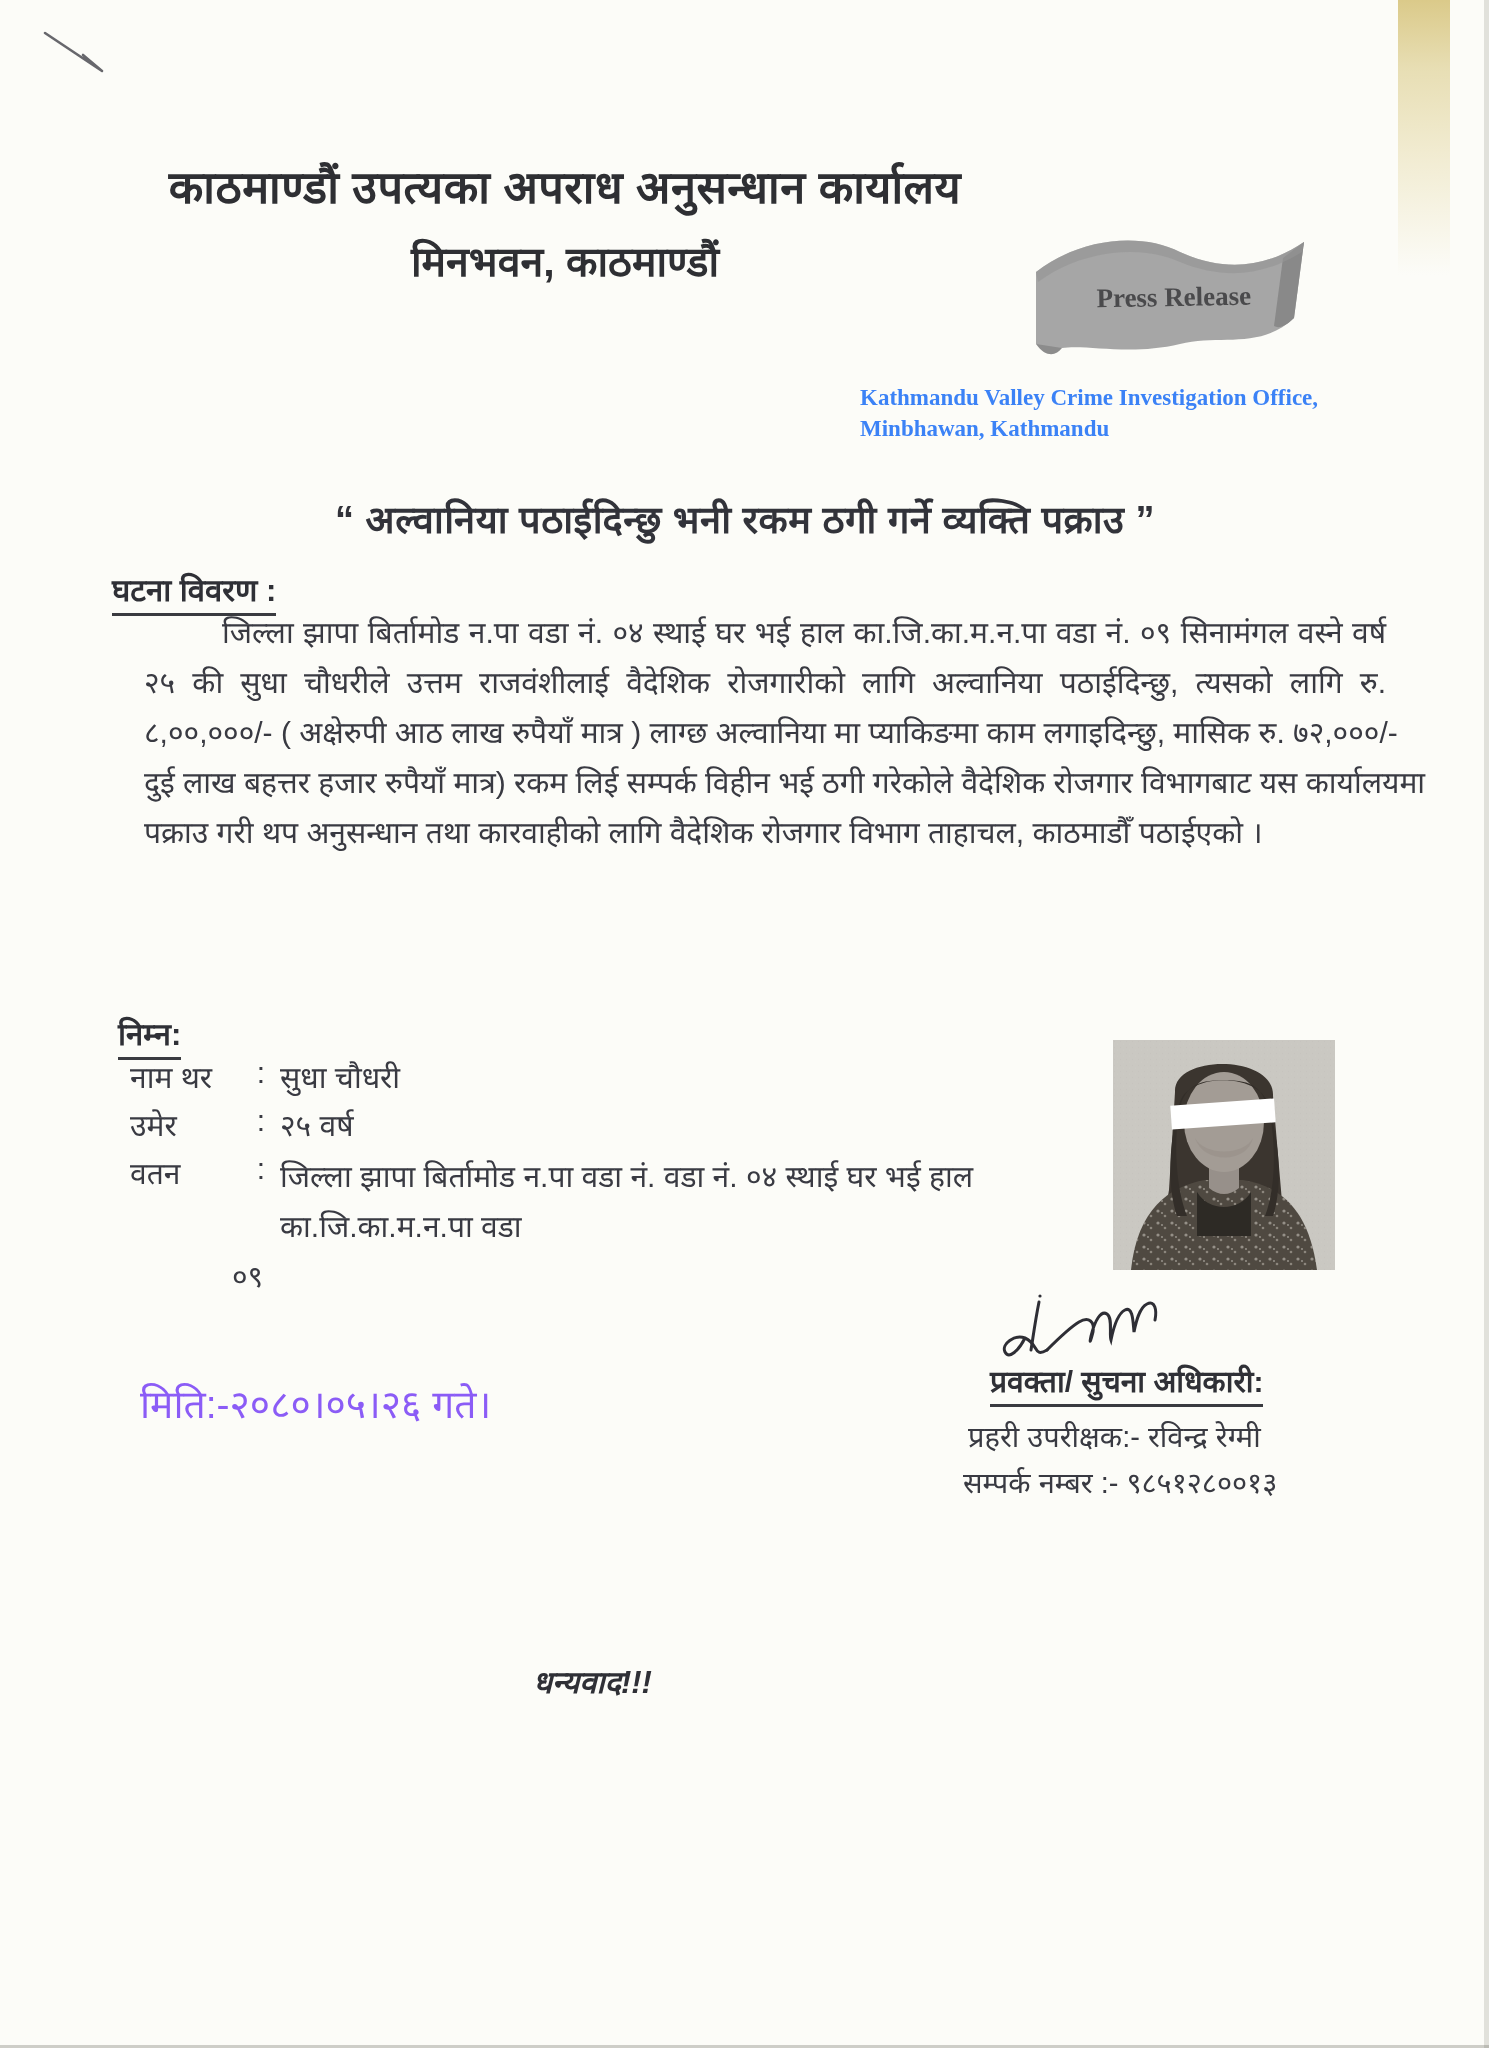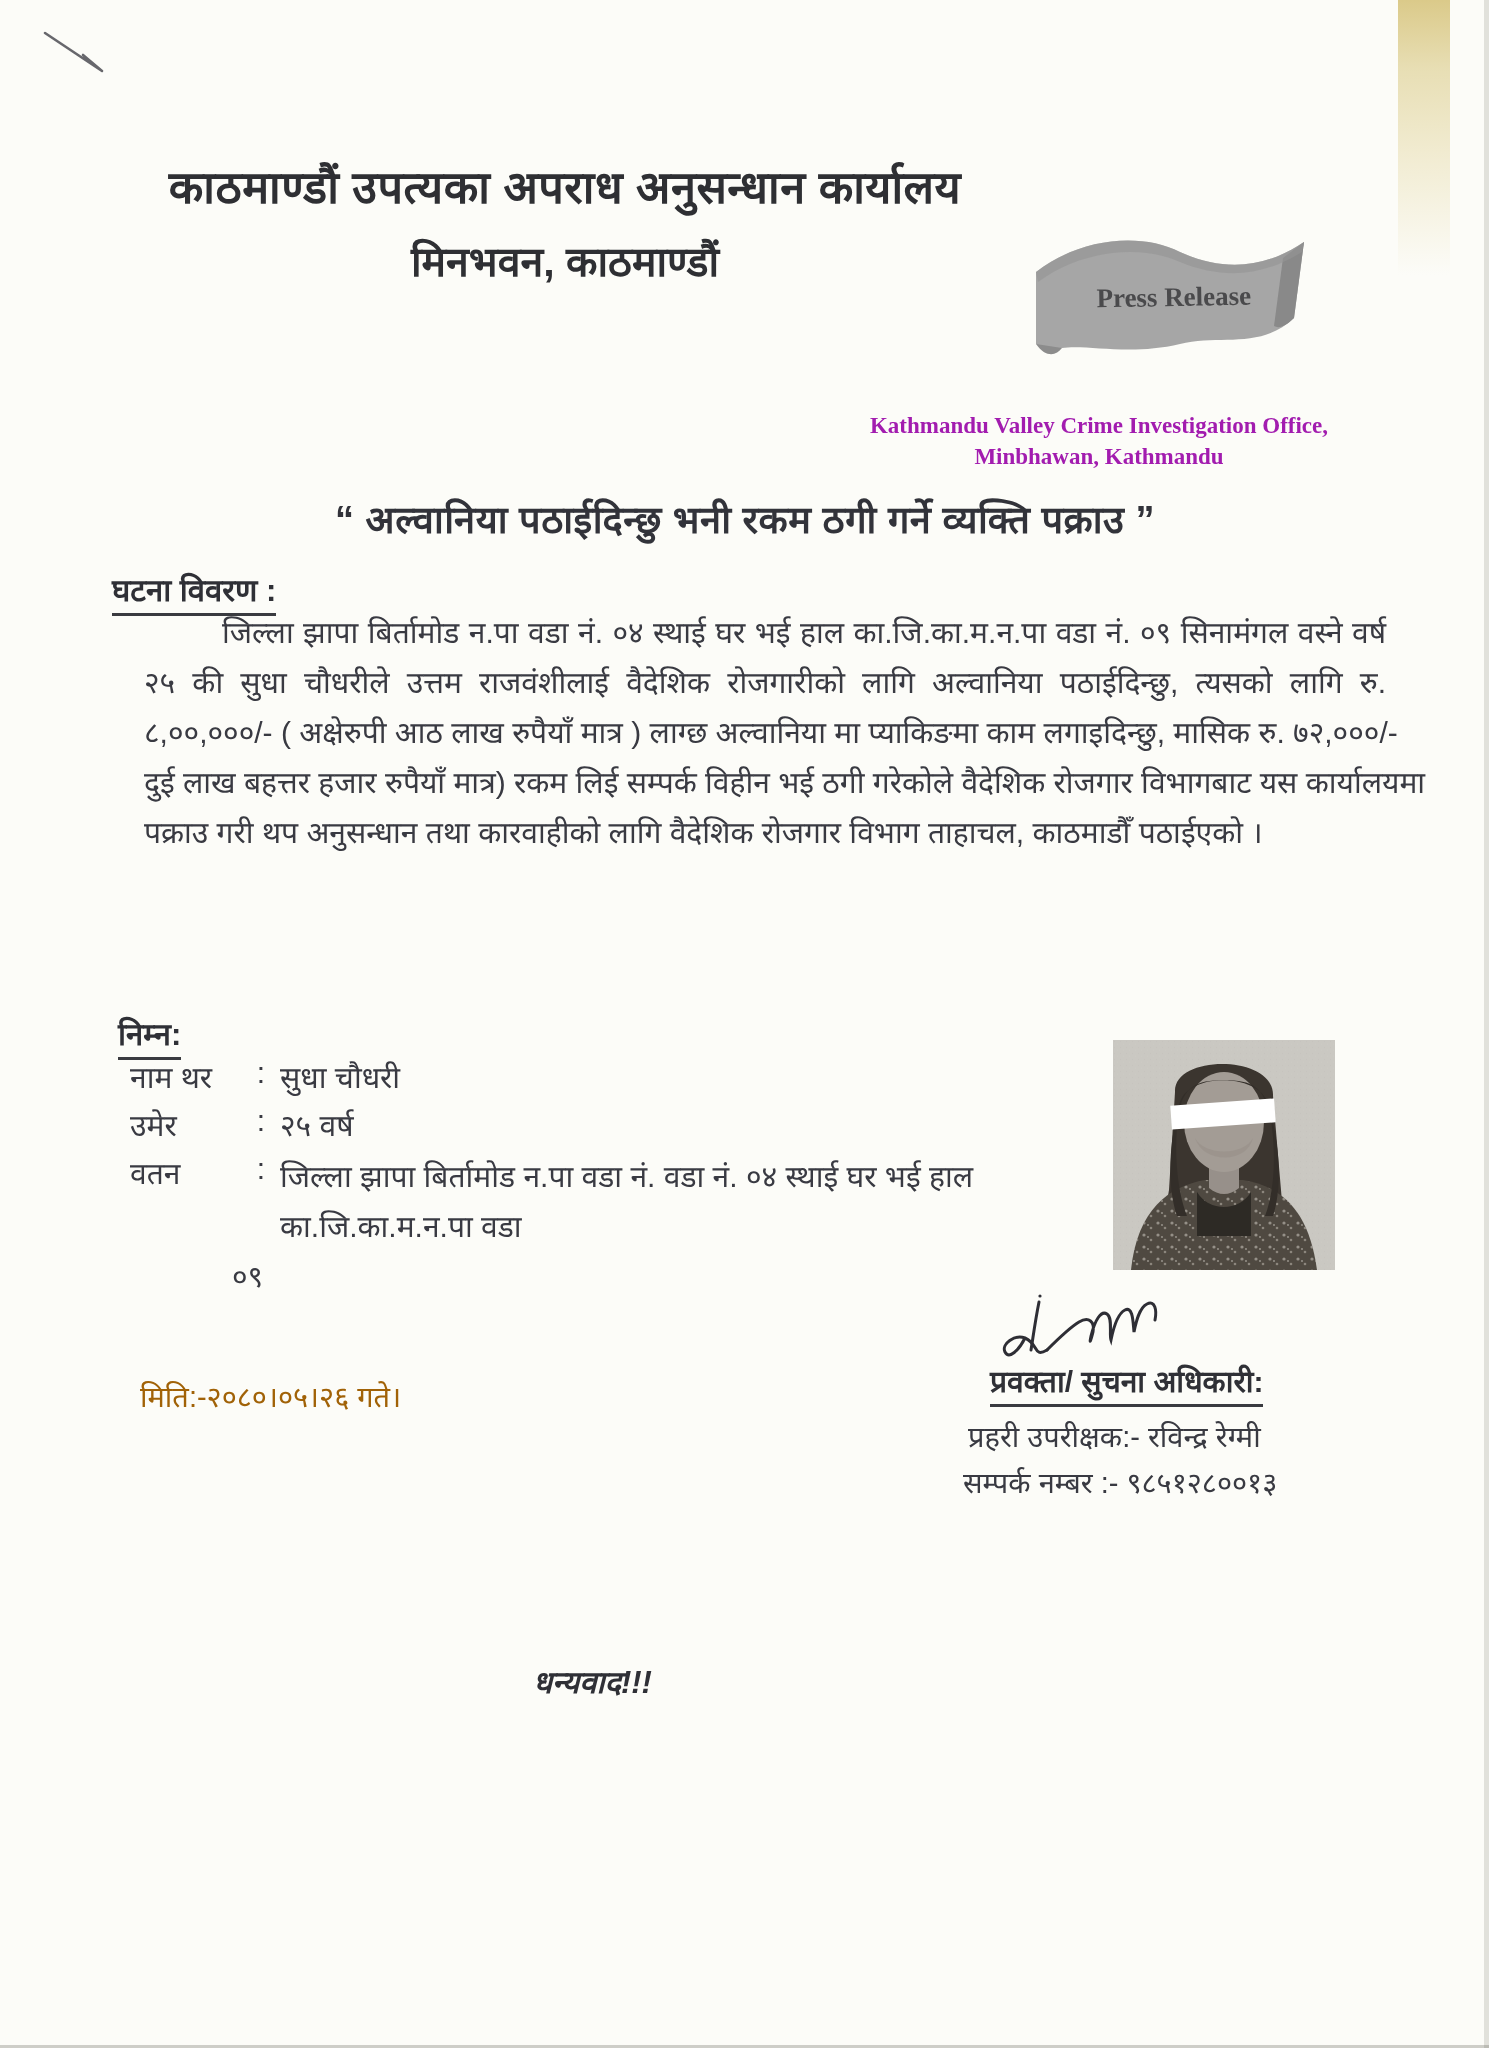--- a/index.html
+++ b/index.html
@@ -17,23 +17,23 @@
     opacity:.85;
   }
   .edge-line{position:absolute;right:0;top:0;width:5px;height:100%;background:rgba(175,175,165,.35);}
   .bottom-line{position:absolute;left:0;bottom:0;width:100%;height:3px;background:rgba(120,120,112,.35);}
   
   .np-header{position:absolute;left:100px;top:162px;width:930px;text-align:center;color:#2e2f33;}
   .np-org{font-size:45px;font-weight:700;letter-spacing:.5px;line-height:1.15;}
   .np-addr{font-size:41px;font-weight:700;margin-top:18px;}
   .ribbon{position:absolute;left:1028px;top:226px;width:290px;height:150px;}
   .en-org{
-    position:absolute;left:860px;top:382px;width:478px;text-align:center;
+    position:absolute;left:860px;top:382px;width:478px;text-align:left;
     font-family:"Liberation Serif","DejaVu Serif",serif;font-weight:700;
-    font-size:23px;line-height:31px;color:#a21caf;margin-top:28px;
+    font-size:23px;line-height:31px;color:#3b82f6;
   }
   
   .press-title{
     position:absolute;left:145px;top:492px;width:1200px;text-align:center;
     font-size:38px;font-weight:700;color:#32333a;letter-spacing:.5px;
   }
   
   .sec-heading{
     position:absolute;font-size:31px;font-weight:700;color:#2f3036;
     border-bottom:3px solid #3a3b40;padding-bottom:3px;
@@ -61,21 +61,21 @@
   .spk-heading{
     position:absolute;left:990px;top:1360px;font-size:30px;font-weight:700;color:#2f3036;
     border-bottom:3px solid #3a3b40;padding-bottom:3px;
   }
   .spk-officer{position:absolute;left:968px;top:1416px;font-size:29px;color:#393a42;}
   .spk-contact{position:absolute;left:963px;top:1462px;font-size:29px;color:#393a42;}
   .spk-email{
     position:absolute;left:948px;top:1506px;font-size:31px;color:#2c2d33;
     font-family:"Liberation Serif","DejaVu Serif",serif;
   }
-  .date-line{position:absolute;left:140px;top:1376px;font-size:29px;color:#a16207;}
+  .date-line{position:absolute;left:140px;top:1376px;font-size:39px;color:#8b5cf6;}
   .closing{position:absolute;left:533px;top:1660px;font-size:31px;font-weight:700;font-style:italic;color:#2f3036;}
 </style>
 </head>
 <body>
 
 <div class="page">
 
   <svg class="pen-mark" width="90" height="62" viewBox="0 0 90 62">
     <path d="M7 9 L64 47 L45 31" fill="none" stroke="#4c4c54" stroke-width="2.6" stroke-linecap="round" stroke-linejoin="round" opacity=".85"></path>
   </svg>

